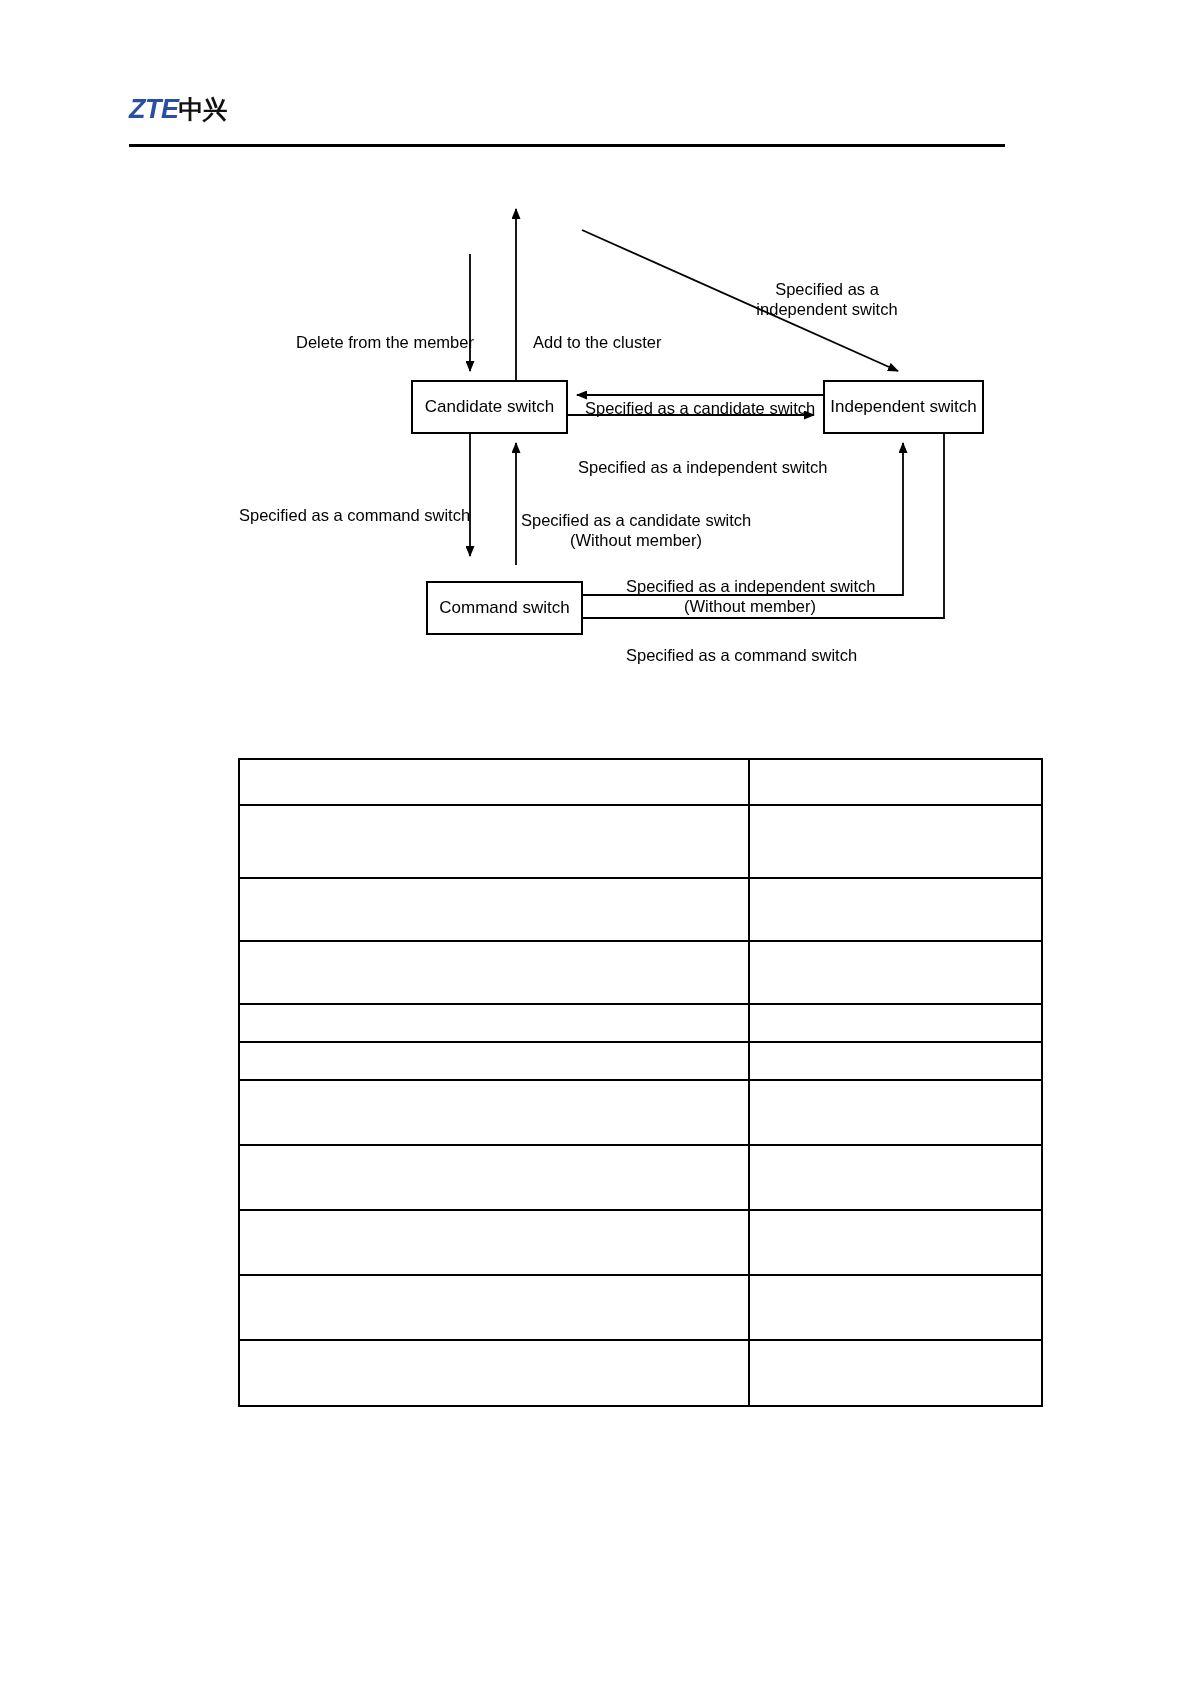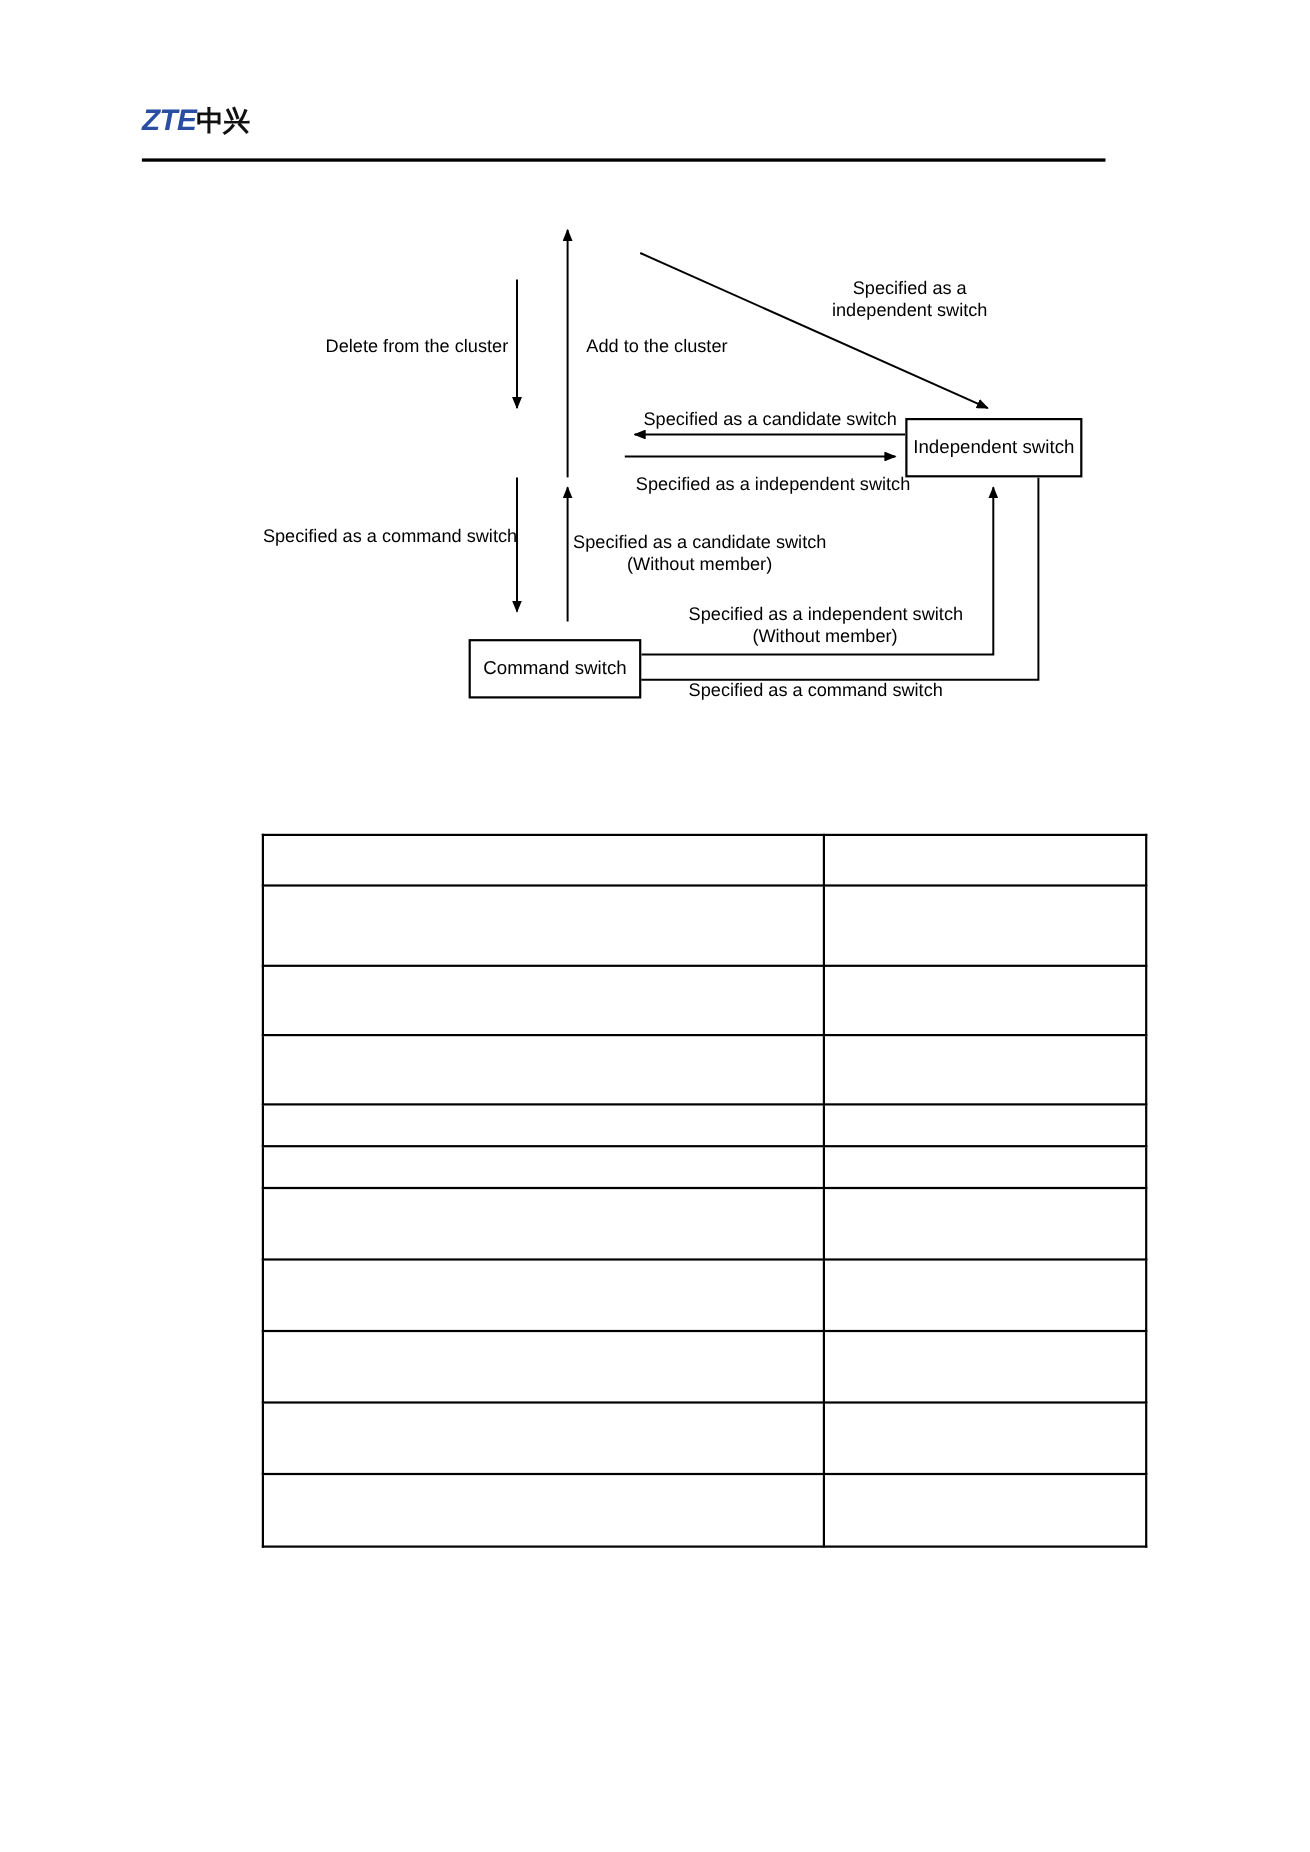--- a/index.html
+++ b/index.html
@@ -97,20 +97,21 @@
   #node-candidate{ left: 411px; top: 210px; width: 157px; height: 54px; }
   #node-independ { left: 823px; top: 210px; width: 161px; height: 54px; }
   #node-command  { left: 426px; top: 395px; width: 157px; height: 54px; margin-top: 16px; }
 
   .edge-label {
     position: absolute;
     font-size: 16.5px;
     color: #000000;
     white-space: nowrap;
     line-height: 1.22;
+    margin-top: 27px;
   }
   .edge-label.center { text-align: center; }
 
   
   .data-table {
     position: absolute;
     left: 238px;
     top: 758px;
     width: 767px;
     border-collapse: collapse;
@@ -159,24 +160,25 @@
         <line x1="470" y1="264" x2="470" y2="386" marker-end="url(#ah)"></line>
 
         <line x1="516" y1="395" x2="516" y2="273" marker-end="url(#ah)"></line>
 
         <path d="M583 425 L903 425 L903 273" marker-end="url(#ah)"></path>
 
         <path d="M944 264 L944 448 L513 448" marker-end="url(#ah)"></path>
       </g>
     </svg>
 
+    <div class="node-box" id="node-candidate">Candidate switch</div>
     <div class="node-box" id="node-independ">Independent switch</div>
     <div class="node-box" id="node-command">Command switch</div>
 
-    <div class="edge-label" style="left:296px; top:135px;">Delete from the cluster</div>
+    <div class="edge-label" style="left:296px; top:135px;">Delete from the member</div>
 
     <div class="edge-label" style="left:533px; top:135px;text-align:right;">Add to the cluster</div>
 
     <div class="edge-label center" style="left:718px; top:82px; width:218px;">
       <div>Specified as a</div>
       <div>independent  switch</div>
     </div>
 
     <div class="edge-label" style="left:585px; top:201px;">Specified as a candidate switch</div>
 

